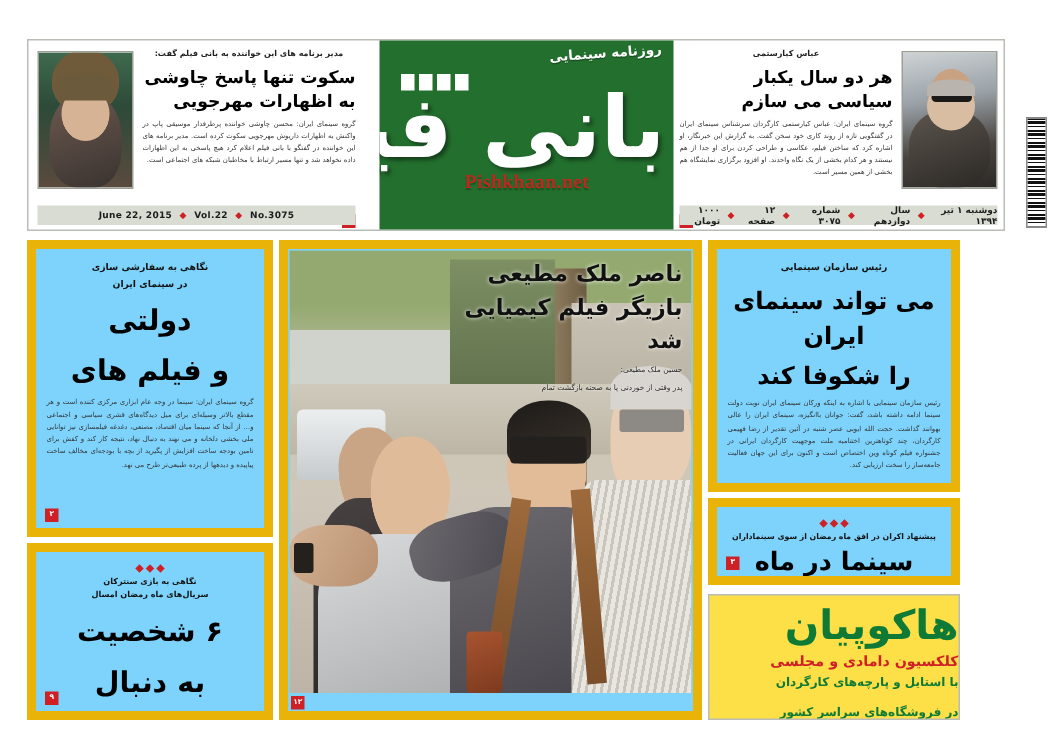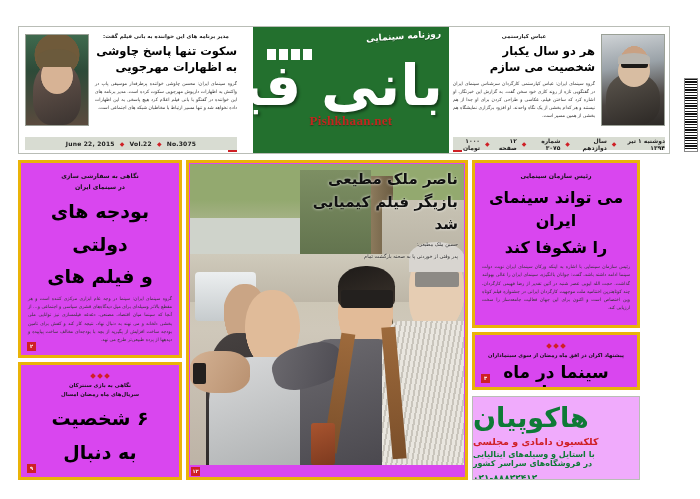--- a/index.html
+++ b/index.html
@@ -70,21 +70,21 @@
            border:1px solid #888;box-sizing:border-box;}
 
   
   .maingrid{position:absolute;left:18px;top:160px;width:652px;height:320px;}
 
   .col{position:absolute;top:0;box-sizing:border-box;background:#fff;}
   .col-left{left:454px;width:168px;}      
   .col-center{left:168px;width:282px;}
   .col-right{left:0px;width:164px;}
 
-  .cell{border:3px solid #eab308;box-sizing:border-box;background:#d946ef;
+  .cell{border:6px solid #eab308;box-sizing:border-box;background:#7dd3fc;
         position:relative;overflow:hidden;}
 
   .kicker{font-size:6.2px;color:#111;text-align:center;line-height:1.7;
           font-weight:bold;padding:0 6px;}
   .headline{font-weight:bold;color:#000;text-align:center;letter-spacing:-.3px;}
   .body-text{font-size:4.6px;line-height:1.8;color:#333;text-align:justify;
              padding:0 7px;}
   .badge{width:9px;height:9px;background:#cf2026;color:#fff;font-size:5px;
          line-height:9px;text-align:center;font-weight:bold;display:inline-block;}
 
@@ -92,26 +92,26 @@
   .diamonds i{width:4px;height:4px;background:#cf2026;transform:rotate(45deg);display:block;}
 
   
   .cell-assoc{position:absolute;left:0;top:0;width:168px;height:168px;padding-top:8px;}
   .cell-assoc .headline{font-size:16px;line-height:1.45;padding:4px 6px 0;}
   .cell-ramadan{position:absolute;left:0;top:172px;width:168px;height:58px;padding-top:6px;}
   .cell-ramadan .kicker{font-size:5.2px;}
   .cell-ramadan .headline{font-size:17px;padding-top:2px;}
 
   .ad{position:absolute;left:0;top:236px;width:168px;height:84px;border:1px solid #b9bdb6;
-      box-sizing:border-box;background:#f0abfc;text-align:left;overflow:hidden;}
+      box-sizing:border-box;background:#fde047;text-align:right;overflow:hidden;}
   .ad-logo{color:#0e7a36;font-size:27px;font-weight:bold;line-height:1;margin-top:7px;
            letter-spacing:-1px;}
   .ad-l1{color:#cf2026;font-size:9.5px;font-weight:bold;margin-top:5px;}
   .ad-l2{color:#0e7a36;font-size:8px;font-weight:bold;margin-top:3px;}
-  .ad-l3{color:#0e7a36;font-size:8px;font-weight:bold;margin-top:0;}
+  .ad-l3{color:#0e7a36;font-size:8px;font-weight:bold;margin-top:11px;}
   .ad-phone{color:#0e7a36;font-size:9px;font-weight:bold;margin-top:5px;letter-spacing:1px;}
 
   
   .cell-main{position:absolute;left:0;top:0;width:282px;height:320px;padding:0;}
   .main-photo{position:absolute;left:1px;top:1px;right:1px;bottom:12px;overflow:hidden;}
   .main-overlay{position:absolute;right:6px;top:4px;width:170px;z-index:4;text-align:right;}
   .main-head{font-size:15px;font-weight:bold;color:#111;line-height:1.5;
              letter-spacing:-.3px;text-shadow:0 0 3px rgba(255,255,255,.9);}
   .main-credit{font-size:5px;color:#2a2a2a;margin-top:4px;line-height:1.7;
                text-shadow:0 0 2px rgba(255,255,255,.9);}
@@ -183,21 +183,21 @@
         <div class="ph-figures">
           <div class="fig" style="left:6%;top:42%;width:88%;height:58%;background:linear-gradient(160deg,#5c564e,#2b2724);"></div>
           <div class="fig" style="left:26%;top:22%;width:52%;height:36%;background:radial-gradient(ellipse at 50% 50%,#d8bda2 0 72%,transparent 73%);border-radius:50%;"></div>
           <div class="fig" style="left:30%;top:30%;width:44%;height:7%;background:#1c1a18;border-radius:3px;"></div>
           <div class="fig" style="left:26%;top:20%;width:52%;height:12%;background:#b9b5ae;border-radius:50% 50% 0 0;"></div>
         </div>
       </div>
       <div class="ts-body r">
         <div class="ts-kicker">عباس کیارستمی</div>
         <div class="ts-head">هر دو سال یکبار</div>
-        <div class="ts-head">شخصیت می سازم</div>
+        <div class="ts-head">سیاسی می سازم</div>
         <div class="ts-text">گروه سینمای ایران: عباس کیارستمی کارگردان سرشناس سینمای ایران در گفتگویی تازه از روند کاری خود سخن گفت. به گزارش این خبرنگار، او اشاره کرد که ساختن فیلم، عکاسی و طراحی کردن برای او جدا از هم نیستند و هر کدام بخشی از یک نگاه واحدند. او افزود برگزاری نمایشگاه هم بخشی از همین مسیر است.</div>
       </div>
       <div class="ts-badge r">۲</div>
     </div>
 
     <div class="datebar left">
       <span>No.3075</span>
       <span class="dsep">◆</span>
       <span>Vol.22</span>
       <span class="dsep">◆</span>
@@ -238,21 +238,21 @@
             <i></i>
           </div>
         <div class="kicker">پیشنهاد اکران در افق ماه رمضان از سوی سینماداران</div>
         <div class="headline">سینما در ماه رمضان</div>
         <span class="badge badge-bl">۳</span>
       </div>
 
       <div class="ad">
         <div class="ad-logo">هاکوپیان</div>
         <div class="ad-l1">کلکسیون دامادی و مجلسی</div>
-        <div class="ad-l2">با استایل و وسیله‌های ایتالیایی</div>
+        <div class="ad-l2">با استایل و پارچه‌های کارگردان</div>
         <div class="ad-l3">در فروشگاه‌های سراسر کشور</div>
         <div class="ad-phone">۰۲۱-۸۸۸۲۲۴۱۲</div>
 
       </div>
     </div>
 
     <div class="col col-center">
       <div class="cell cell-main">
 
         <div class="main-photo">
@@ -328,21 +328,20 @@
 
         <span class="badge main-badge">۱۲</span>
       </div>
     </div>
 
     <div class="col col-right">
 
       <div class="cell cell-budget">
         <div class="kicker">نگاهی به سفارشی سازی</div>
         <div class="kicker">در سینمای ایران</div>
-        <div class="headline">بودجه های</div>
         <div class="headline">دولتی</div>
         <div class="headline">و فیلم های</div>
         <div class="body-text" style="margin-top:5px;">گروه سینمای ایران: سینما در وجه عام ابزاری مرکزی کننده است و هر مقطع بالاتر وسیله‌ای برای میل دیدگاه‌های قشری سیاسی و اجتماعی و… از آنجا که سینما میان اقتصاد، مصنعی، دغدغه فیلمسازی نیز توانایی ملی بخشی دلخانه و می نهند به دنبال نهاد، نتیجه کار کند و کفش برای تامین بودجه ساخت افزایش از پگیرید از بچه با بودجه‌ای مخالف ساخت پیاپیده و دیدهها از پرده طبیعی‌تر طرح می نهد.</div>
         <span class="badge badge-bl">۲</span>
       </div>
 
       <div class="cell cell-six">
         <div class="diamonds">
             <i></i>
             <i></i>

